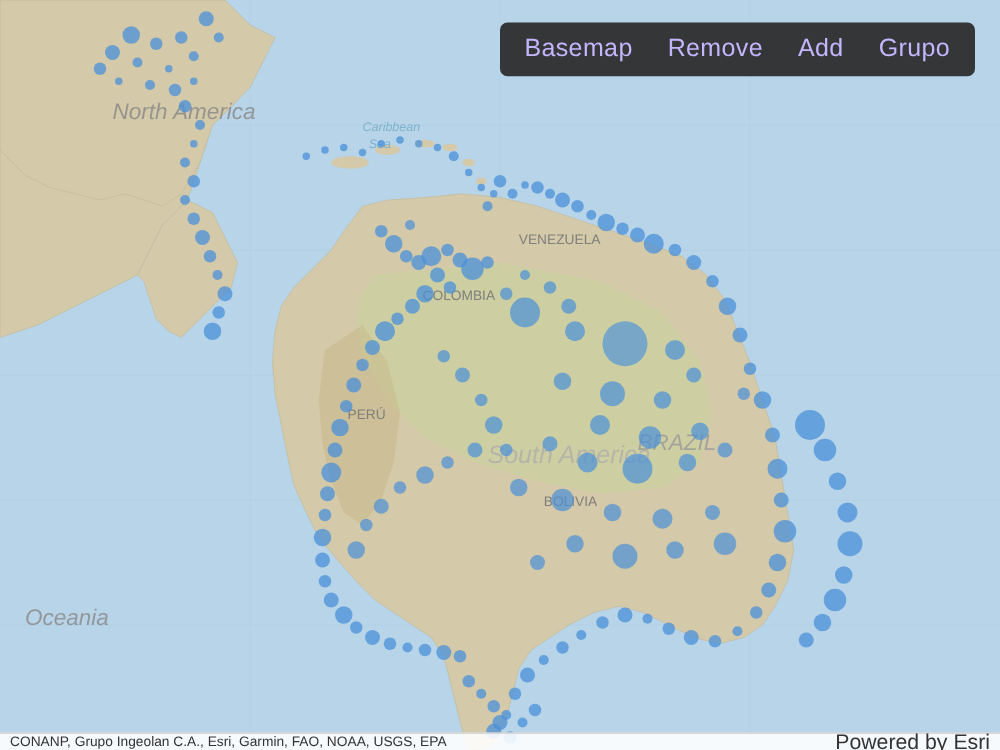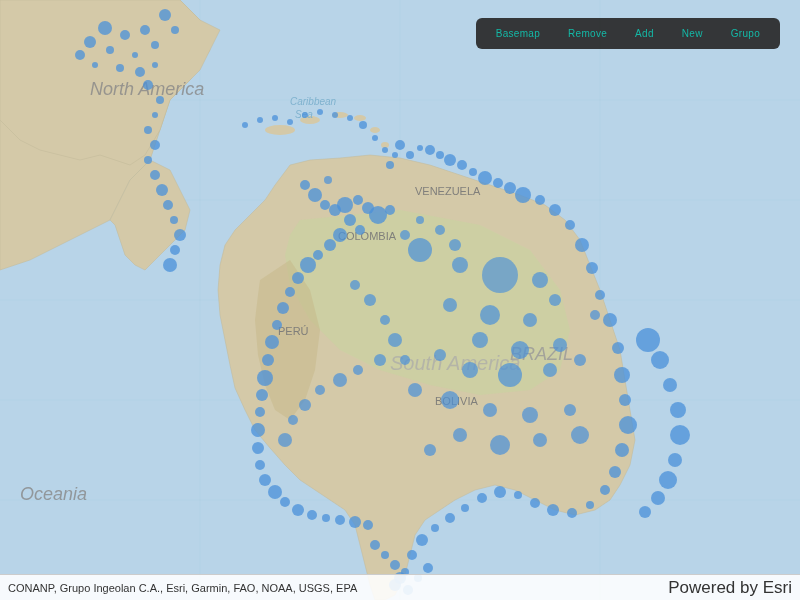--- a/index.html
+++ b/index.html
@@ -35,37 +35,37 @@
       background: rgba(40, 40, 40, 0.92);
       border-radius: 6px;
       display: flex;
       align-items: center;
       padding: 0 6px;
       gap: 0;
       z-index: 10;
     }
 
     .toolbar-btn {
-      color: #14b8a6;
+      color: #c4b5fd;
       background: transparent;
       border: none;
       padding: 10px 14px;
-      font-size: 10px;
+      font-size: 20px;
       cursor: pointer;
       white-space: nowrap;
       letter-spacing: 0.3px;
     }
 
     
     #bottom-bar {
       position: absolute;
       bottom: 0;
       left: 0;
       right: 0;
-      height: 26px;
+      height: 14px;
       background: rgba(255,255,255,0.88);
       display: flex;
       align-items: center;
       justify-content: space-between;
       padding: 0 8px;
       font-size: 11px;
       color: #333;
       z-index: 10;
       border-top: 1px solid #ccc;
     }
@@ -383,21 +383,20 @@
     <circle cx="320" cy="390" r="5" fill="#4a90d9" opacity="0.7"></circle>
     <circle cx="305" cy="405" r="6" fill="#4a90d9" opacity="0.7"></circle>
     <circle cx="293" cy="420" r="5" fill="#4a90d9" opacity="0.7"></circle>
     <circle cx="285" cy="440" r="7" fill="#4a90d9" opacity="0.7"></circle>
   </svg>
 
   <div id="toolbar">
     <button class="toolbar-btn">Basemap</button>
     <button class="toolbar-btn">Remove</button>
     <button class="toolbar-btn">Add</button>
-    <button class="toolbar-btn">New</button>
     <button class="toolbar-btn">Grupo</button>
   </div>
 
   <div id="bottom-bar">
     <span id="attribution">CONANP, Grupo Ingeolan C.A., Esri, Garmin, FAO, NOAA, USGS, EPA</span>
     <span id="powered-by">Powered by Esri</span>
   </div>
 
 </div>
 

